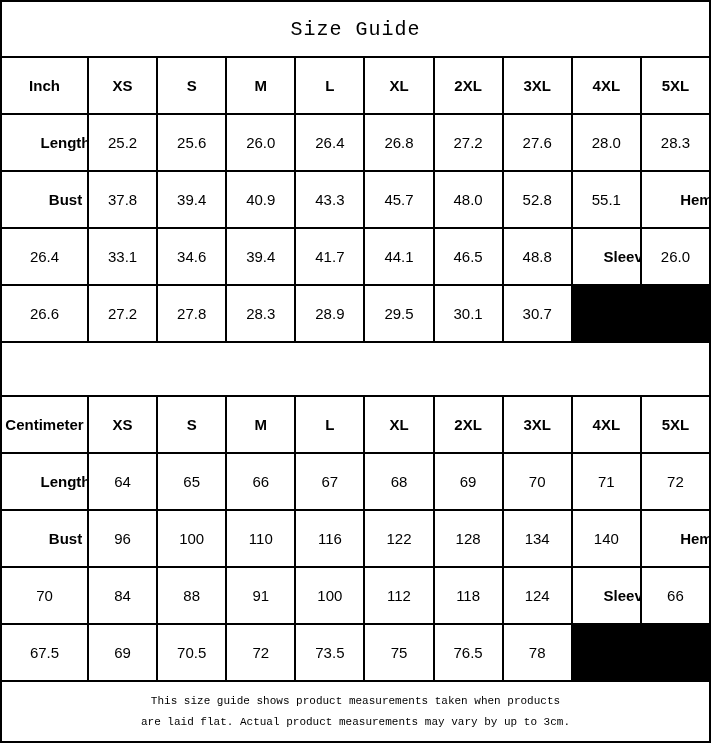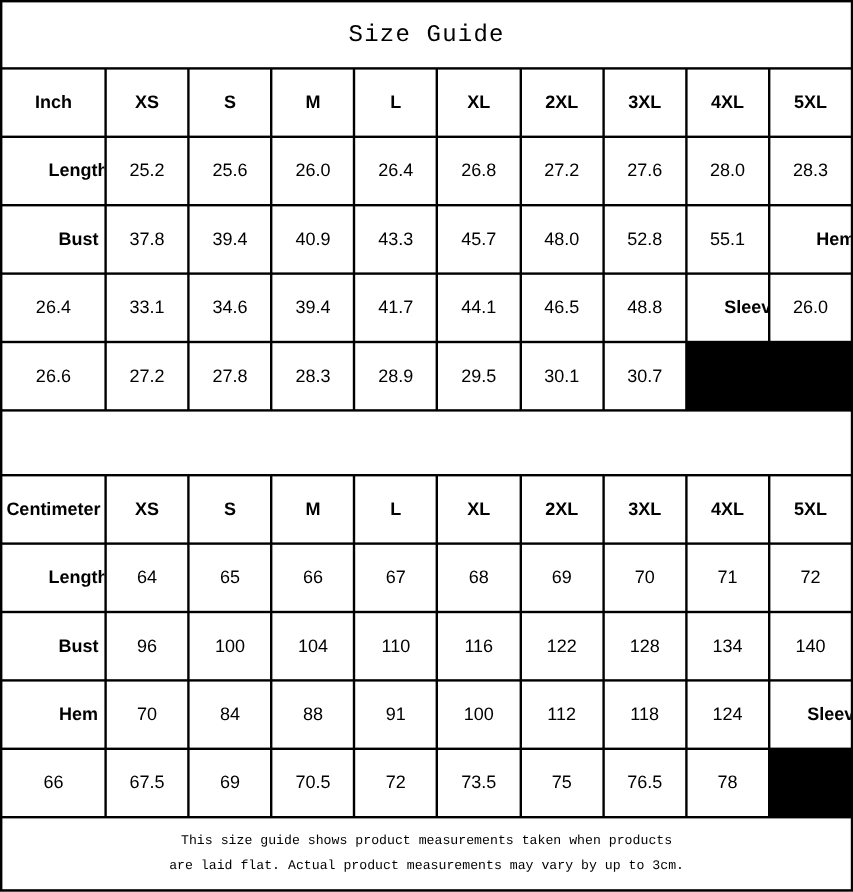--- a/index.html
+++ b/index.html
@@ -143,21 +143,20 @@
   <div class="cell val">67</div>
   <div class="cell val">68</div>
   <div class="cell val">69</div>
   <div class="cell val">70</div>
   <div class="cell val">71</div>
   <div class="cell val">72</div>
 
   <div class="cell label">Bust</div>
   <div class="cell val">96</div>
   <div class="cell val">100</div>
-  <div class="cell val">104</div>
   <div class="cell val">110</div>
   <div class="cell val">116</div>
   <div class="cell val">122</div>
   <div class="cell val">128</div>
   <div class="cell val">134</div>
   <div class="cell val">140</div>
 
   <div class="cell label">Hem</div>
   <div class="cell val">70</div>
   <div class="cell val">84</div>

